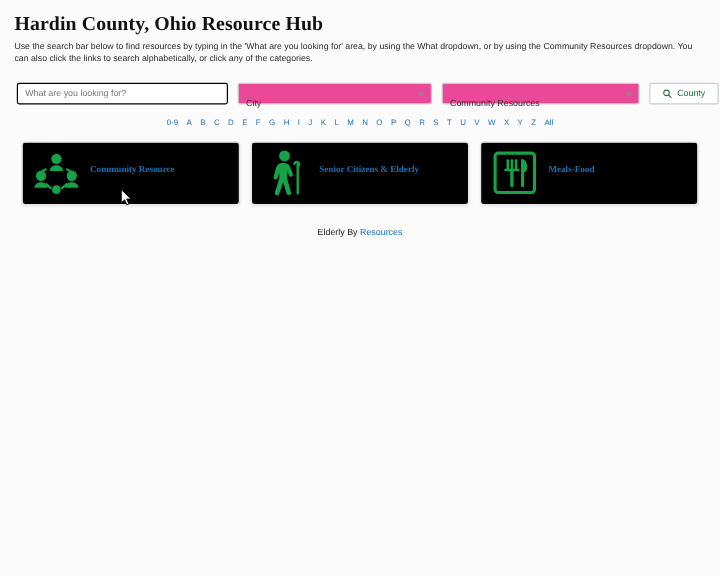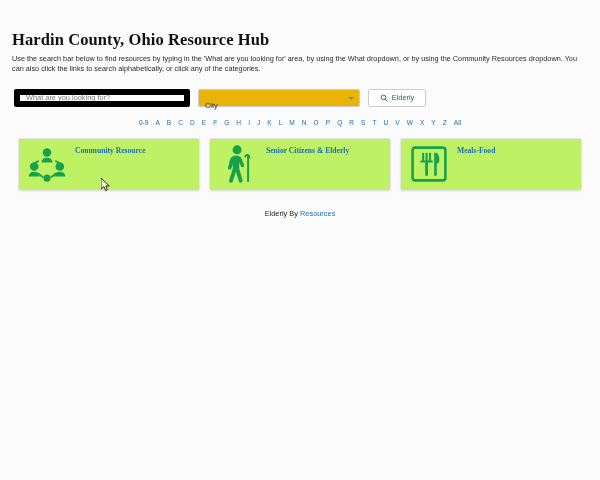--- a/index.html
+++ b/index.html
@@ -8,21 +8,20 @@
     width: 600px; height: 480px;
     background: #fbfbfb;
     font-family: "Liberation Sans", sans-serif;
     color: #222;
     overflow: hidden;
   }
   .page {
     width: 600px; height: 412px;
     position: relative;
     padding: 8px 10px 0 10px;
-    margin-top: 20px;
   }
   .page-title {
     font-family: "Liberation Serif", serif;
     font-size: 16.5px;
     font-weight: bold;
     color: #111;
     margin: 2px 0 4px 2px;
     letter-spacing: 0.1px;
   }
   .intro {
@@ -36,34 +35,34 @@
   .controls {
     display: flex;
     align-items: center;
     gap: 8px;
     margin-top: 14px;
     padding: 0 4px 0 4px;
   }
   .search-input {
     flex: 0 0 176px;
     height: 18px;
-    border: 6px solid #000000;
+    border: 1px solid #000000;
     background: #fff;
     border-radius: 2px;
     font-size: 7.4px;
     color: #9a9a9a;
     padding: 0 6px;
     outline: none;
     font-family: "Liberation Sans", sans-serif;
   }
   .select {
     position: relative;
     height: 18px;
     border: 1px solid #ccc;
-    background: #eab308;
+    background: #ec4899;
     border-radius: 2px;
     font-size: 7.4px;
     color: #333;
     display: flex;
     align-items: center;
     padding: 16px 16px 0 6px;
   }
   .select.city { flex: 0 0 162px; }
   .select.category { flex: 0 0 165px; }
   .caret {
@@ -107,27 +106,27 @@
 
   .cards {
     margin-top: 12px;
     display: flex;
     gap: 9px;
     padding: 0 8px;
   }
   .card {
     flex: 1 1 0;
     height: 53px;
-    background: #bef264;
+    background: #000000;
     border: 1px solid #e3e3e3;
     border-radius: 3px;
     box-shadow: 0 1px 2px rgba(0,0,0,0.06);
     display: flex;
     align-items: center;
-    padding: 6px 8px;
+    padding: 16px 8px;
     gap: 8px;
     cursor: pointer;
   }
   .card-icon {
     width: 40px; height: 40px;
     flex: 0 0 40px;
     display: flex;
     align-items: center;
     justify-content: center;
   }
@@ -166,27 +165,31 @@
   <p class="intro">Use the search bar below to find resources by typing in the 'What are you looking for' area, by using the What dropdown, or by using the Community Resources dropdown. You can also click the links to search alphabetically, or click any of the categories.</p>
 
   <div class="controls">
     <input class="search-input" type="text" placeholder="What are you looking for?" style="">
 
     <div class="select city">
       <span>City</span>
       <span class="caret"></span>
     </div>
 
+    <div class="select category">
+      <span>Community Resources</span>
+      <span class="caret"></span>
+    </div>
 
     <button class="search-btn">
       <svg width="8" height="8" viewBox="0 0 16 16">
         <circle cx="6.8" cy="6.8" r="4.6" fill="none" stroke="#1f6f3f" stroke-width="1.8"></circle>
         <line x1="10.4" y1="10.4" x2="14.6" y2="14.6" stroke="#1f6f3f" stroke-width="1.8" stroke-linecap="round"></line>
       </svg>
-      <span>Elderly</span>
+      <span>County</span>
     </button>
   </div>
 
   <div class="alphabet">
     <span>0-9</span>
     <span>A</span>
     <span>B</span>
     <span>C</span>
     <span>D</span>
     <span>E</span>

